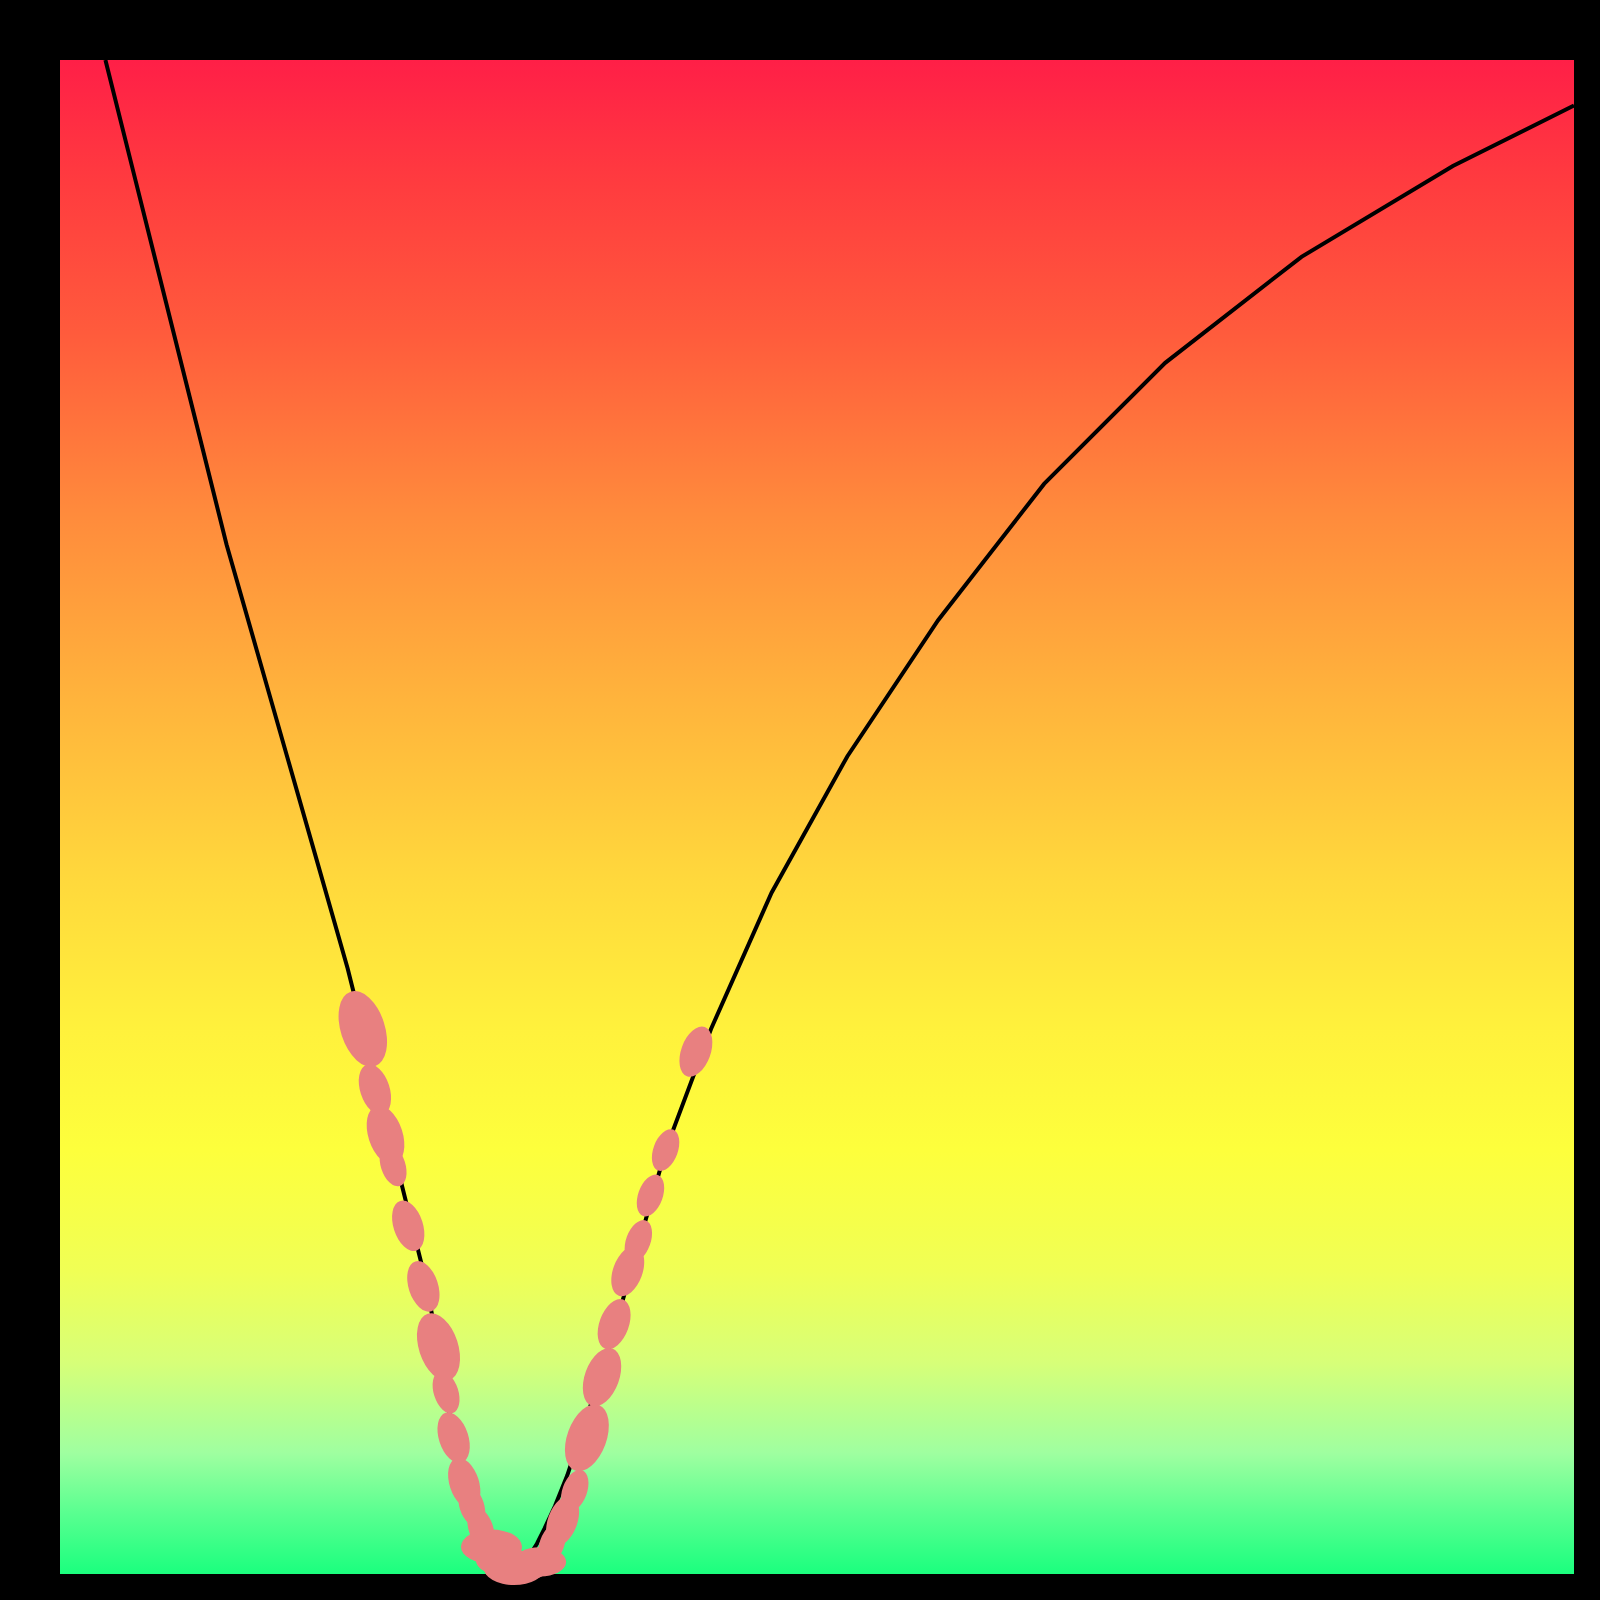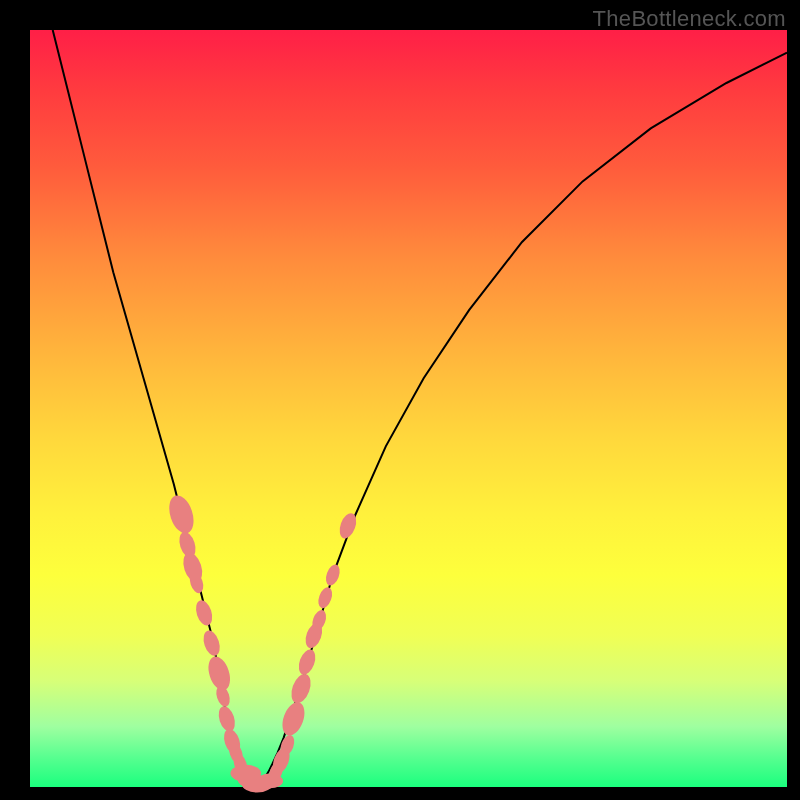--- a/index.html
+++ b/index.html
@@ -64,21 +64,20 @@
   }
   .scatter-dot {
     fill: #e88080;
   }
 </style>
 </head>
 <body>
 
 <div class="frame">
 
-  <div class="watermark">TheBottleneck.com</div>
 
   <div class="plot-area">
     <svg class="curves" viewBox="0 0 757 757" preserveAspectRatio="none">
       <path id="left-curve" class="curve" d="M22.71 0.00 L37.85 60.56 L52.99 121.12 L68.13 181.68 L83.27 242.24 L98.41 295.23 L113.55 348.22 L128.69 401.21 L143.83 454.20 L151.40 484.48 L158.97 514.76 L166.54 545.04 L174.11 575.32 L181.68 605.60 L187.74 635.88 L193.03 666.16 L196.82 688.87 L200.61 704.01 L204.39 719.15 L208.18 730.50 L211.96 738.08 L215.74 743.37 L219.53 747.92 L223.31 752.46 L227.10 757.00 "></path>
       <path id="right-curve" class="curve" d="M227.10 757.00 L230.88 752.46 L234.67 747.92 L238.46 741.86 L242.24 734.29 L247.54 722.93 L253.60 707.79 L261.16 685.09 L272.52 651.02 L287.66 598.03 L302.80 545.04 L325.51 484.48 L355.79 416.35 L393.64 348.22 L439.06 280.09 L492.05 211.96 L552.61 151.40 L620.74 98.41 L696.44 52.99 L757.00 22.71 "></path>
       <g id="scatter-group">
           <ellipse cx="151.40" cy="484.48" rx="19.62" ry="11.04" transform="rotate(72 151.40 484.48)" class="scatter-dot"></ellipse>
           <ellipse cx="157.46" cy="514.76" rx="13.08" ry="7.36" transform="rotate(72 157.46 514.76)" class="scatter-dot"></ellipse>
           <ellipse cx="162.75" cy="537.47" rx="15.26" ry="8.58" transform="rotate(72 162.75 537.47)" class="scatter-dot"></ellipse>
           <ellipse cx="166.54" cy="552.61" rx="10.90" ry="6.13" transform="rotate(72 166.54 552.61)" class="scatter-dot"></ellipse>

